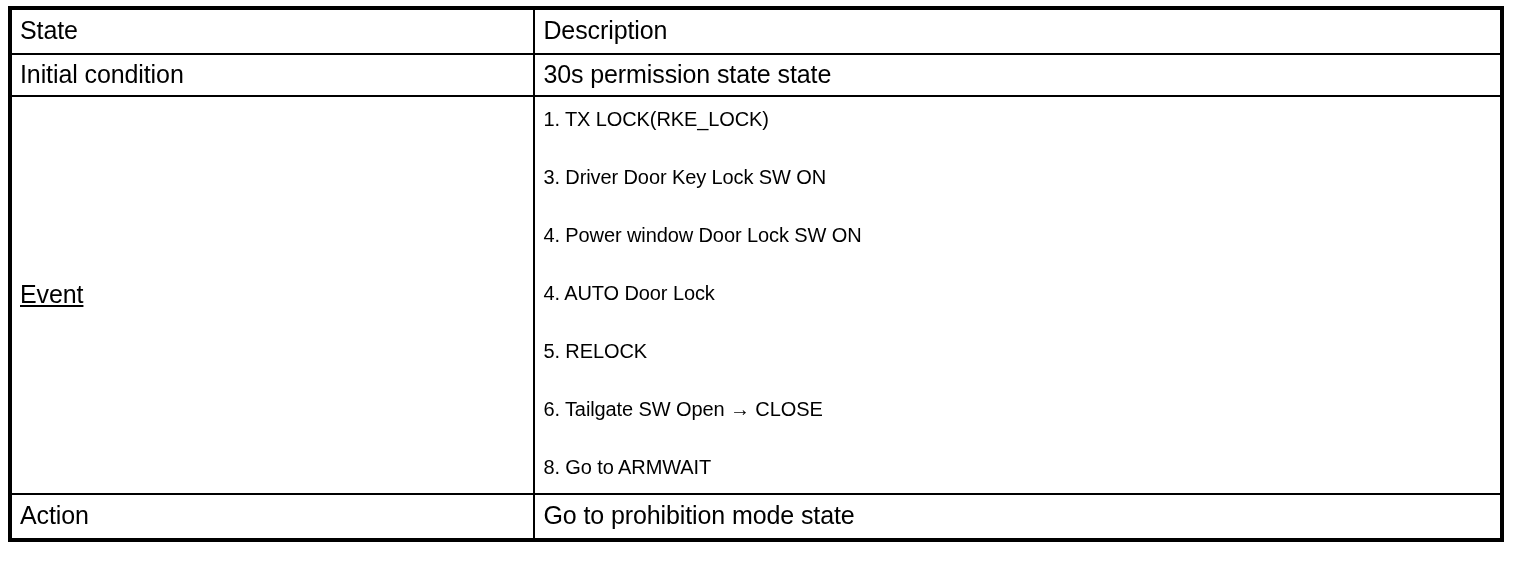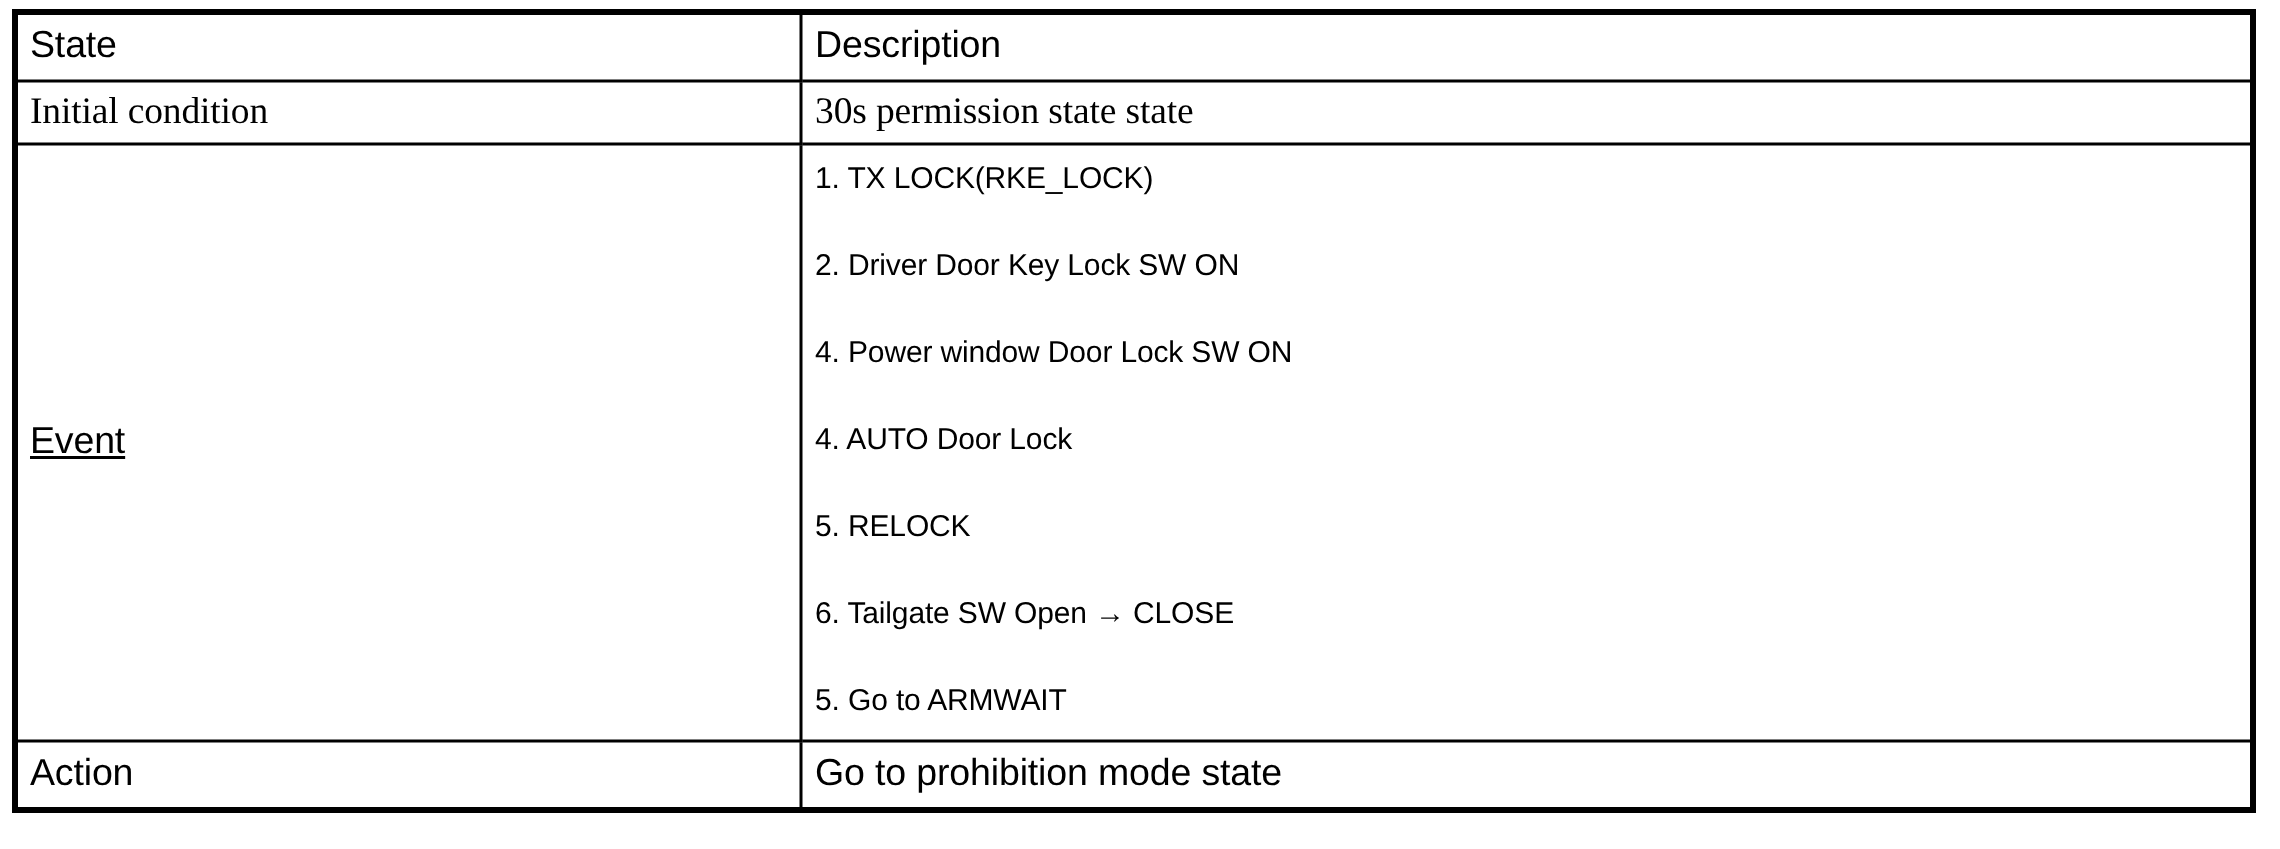--- a/index.html
+++ b/index.html
@@ -49,21 +49,21 @@
     font-size: 25px;
     line-height: 1.18;
     letter-spacing: -0.1px;
     white-space: nowrap;
   }
 
   
   .row-header td .cell-inner { padding-top: 6px; padding-bottom: 7px; }
 
   
-  .row-initial td .cell-inner { padding-top: 5px; padding-bottom: 6px; font-family: Liberation Serif, serif; }
+  .row-initial td .cell-inner { padding-top: 5px; padding-bottom: 6px; }
 
   
   .row-event td.state-cell {
     vertical-align: middle;
   }
   .row-event td.state-cell .cell-inner {
     padding-top: 0;
     padding-bottom: 0;
     text-decoration: underline;
   }
@@ -117,26 +117,26 @@
         </td>
       </tr>
 
       <tr class="row-event">
         <td class="state-cell">
           <div class="cell-inner">Event</div>
         </td>
         <td class="desc-cell">
           <ul class="event-list">
             <li>1. TX LOCK(RKE_LOCK)</li>
-            <li>2. Driver Door Key Lock SW ON</li>
+            <li>3. Driver Door Key Lock SW ON</li>
             <li>4. Power window Door Lock SW ON</li>
             <li>4. AUTO Door Lock</li>
             <li>5. RELOCK</li>
             <li>6. Tailgate SW Open → CLOSE</li>
-            <li>5. Go to ARMWAIT</li>
+            <li>8. Go to ARMWAIT</li>
           </ul>
         </td>
       </tr>
 
       <tr class="row-action">
         <td class="state-cell">
           <div class="cell-inner">Action</div>
         </td>
         <td class="desc-cell">
           <div class="cell-inner">Go to prohibition mode state</div>

